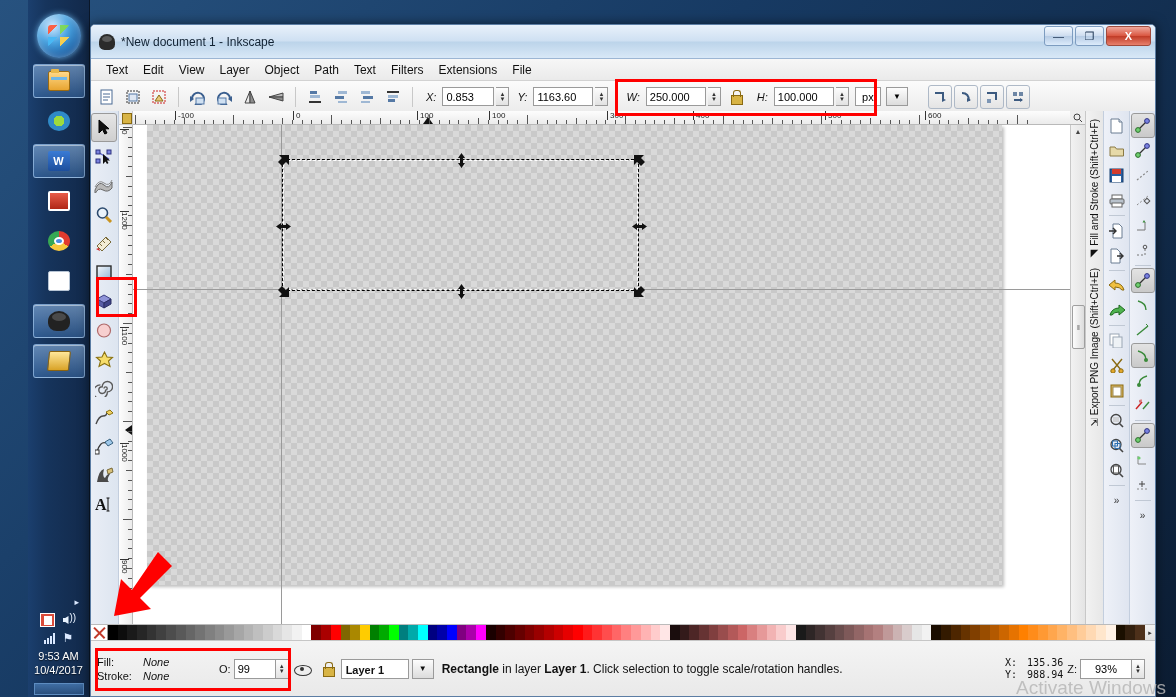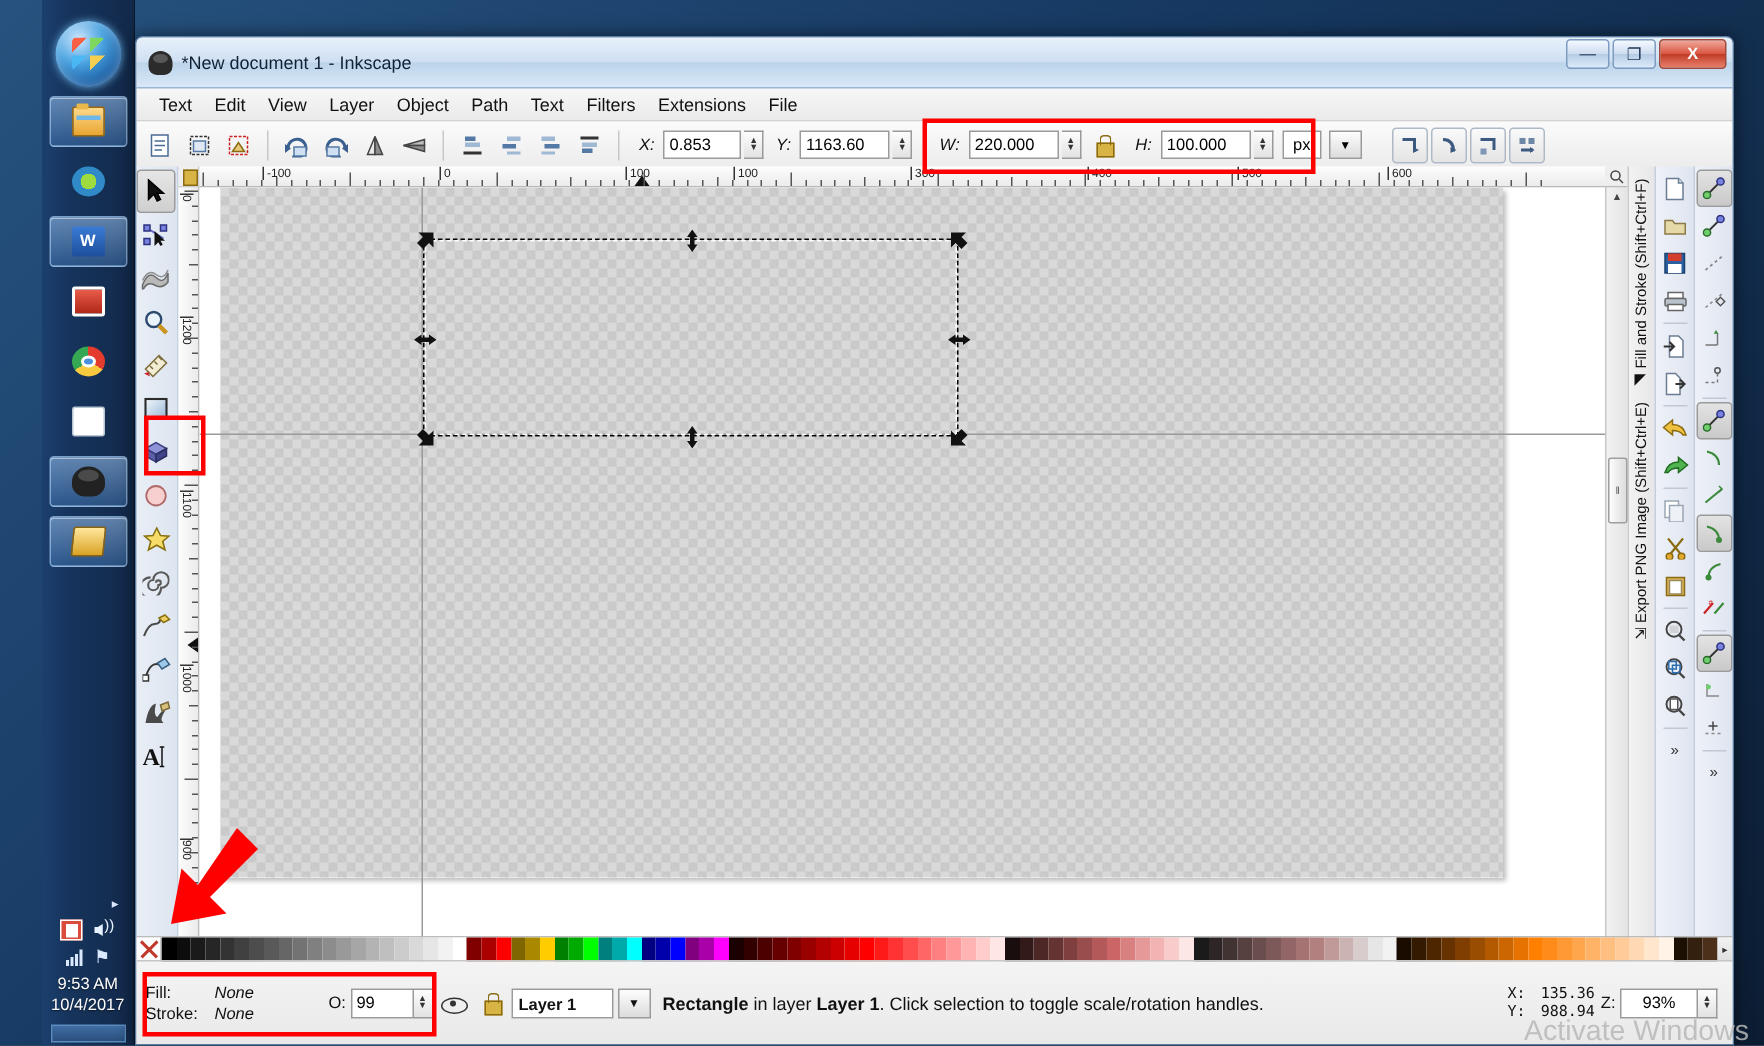--- a/index.html
+++ b/index.html
@@ -421,21 +421,21 @@
         </span>
 
       <span class="fld-lbl">Y:</span>
       <span class="num wide">1163.60</span>
       <span class="spin">
           <span>▲</span>
           <span>▼</span>
         </span>
 
       <span class="fld-lbl" style="margin-left:16px">W:</span>
-      <span class="num wide">220.000</span>
+      <span class="num wide">250.000</span>
       <span class="spin">
           <span>▲</span>
           <span>▼</span>
         </span>
       <span class="lockico"></span>
 
       <span class="fld-lbl">H:</span>
       <span class="num wide">100.000</span>
       <span class="spin">
           <span>▲</span>
@@ -572,21 +572,21 @@
       <div class="canvascol">
 
         <div class="rulerrow">
           <div class="corner"></div>
           <div class="hruler">
             <div class="lbl" style="left:42px">-100</div>
             <div class="lbl" style="left:160px">0</div>
             <div class="lbl" style="left:284px">100</div>
             <div class="lbl" style="left:356px">100</div>
             <div class="lbl" style="left:474px">300</div>
-            <div class="lbl" style="left:592px">400</div>
+            <div class="lbl" style="left:560px">400</div>
             <div class="lbl" style="left:692px">500</div>
             <div class="lbl" style="left:792px">600</div>
             <div class="hmark" style="left:290px"></div>
             <div id="htickhost">
                 <div class="tick" style="left: 2px; height: 9px;"></div>
                 <div class="tick" style="left: 11.8px; height: 4px;"></div>
                 <div class="tick" style="left: 21.6px; height: 4px;"></div>
                 <div class="tick" style="left: 31.4px; height: 4px;"></div>
                 <div class="tick" style="left: 41.2px; height: 4px;"></div>
                 <div class="tick" style="left: 51px; height: 6px;"></div>

